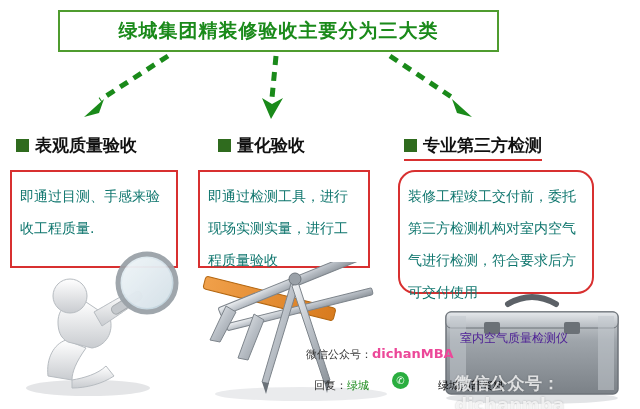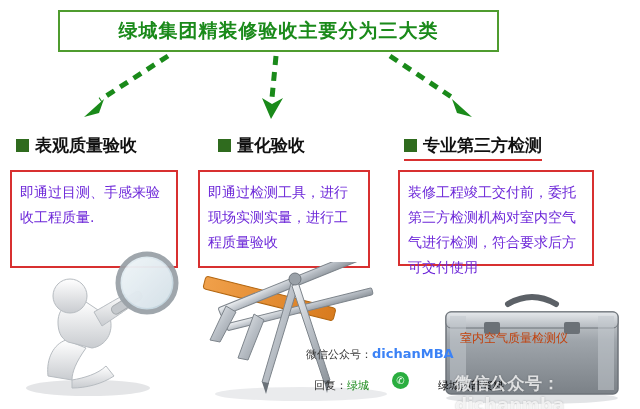--- a/index.html
+++ b/index.html
@@ -83,41 +83,41 @@
   #head2 { left: 218px; top: 132px; }
   #head3 { left: 404px; top: 132px; }
 
   
   .body-box {
     position: absolute;
     border: 2px solid #d83030;
     background: #ffffff;
     box-sizing: border-box;
     padding: 8px 8px 6px 8px;
-    color: #6d28d9;
+    color: #0f766e;
     font-size: 14px;
-    line-height: 25px;
+    line-height: 32px;
   }
   #body1 { left: 10px;  top: 170px; width: 168px; height: 98px; }
   #body2 { left: 198px; top: 170px; width: 172px; height: 98px; }
-  #body3 { left: 398px; top: 170px; width: 196px; height: 96px; }
+  #body3 { left: 398px; top: 170px; width: 196px; height: 124px; border-radius: 17px; }
 
   
   .promo {
     position: absolute;
     font-size: 11px;
     white-space: nowrap;
   }
   #promo-line1 {
     left: 306px;
     top: 346px;
     color: #333333;
   }
   #promo-line1 .brand {
-    color: #3b82f6;
+    color: #ec4899;
     font-weight: bold;
     font-size: 13px;
   }
   #promo-line2 {
     left: 314px;
     top: 378px;
     color: #333333;
   }
   #promo-line2 .green {
     color: #1a8a1a;
@@ -170,21 +170,21 @@
     position: absolute;
     left: 432px;
     top: 288px;
     width: 200px;
     height: 116px;
   }
   .case-label {
     position: absolute;
     left: 460px;
     top: 330px;
-    color: #c2410c;
+    color: #4c1d95;
     font-size: 12px;
     white-space: nowrap;
   }
 </style>
 </head>
 <body>
 
 <div id="stage">
 
   <div class="title-box">

